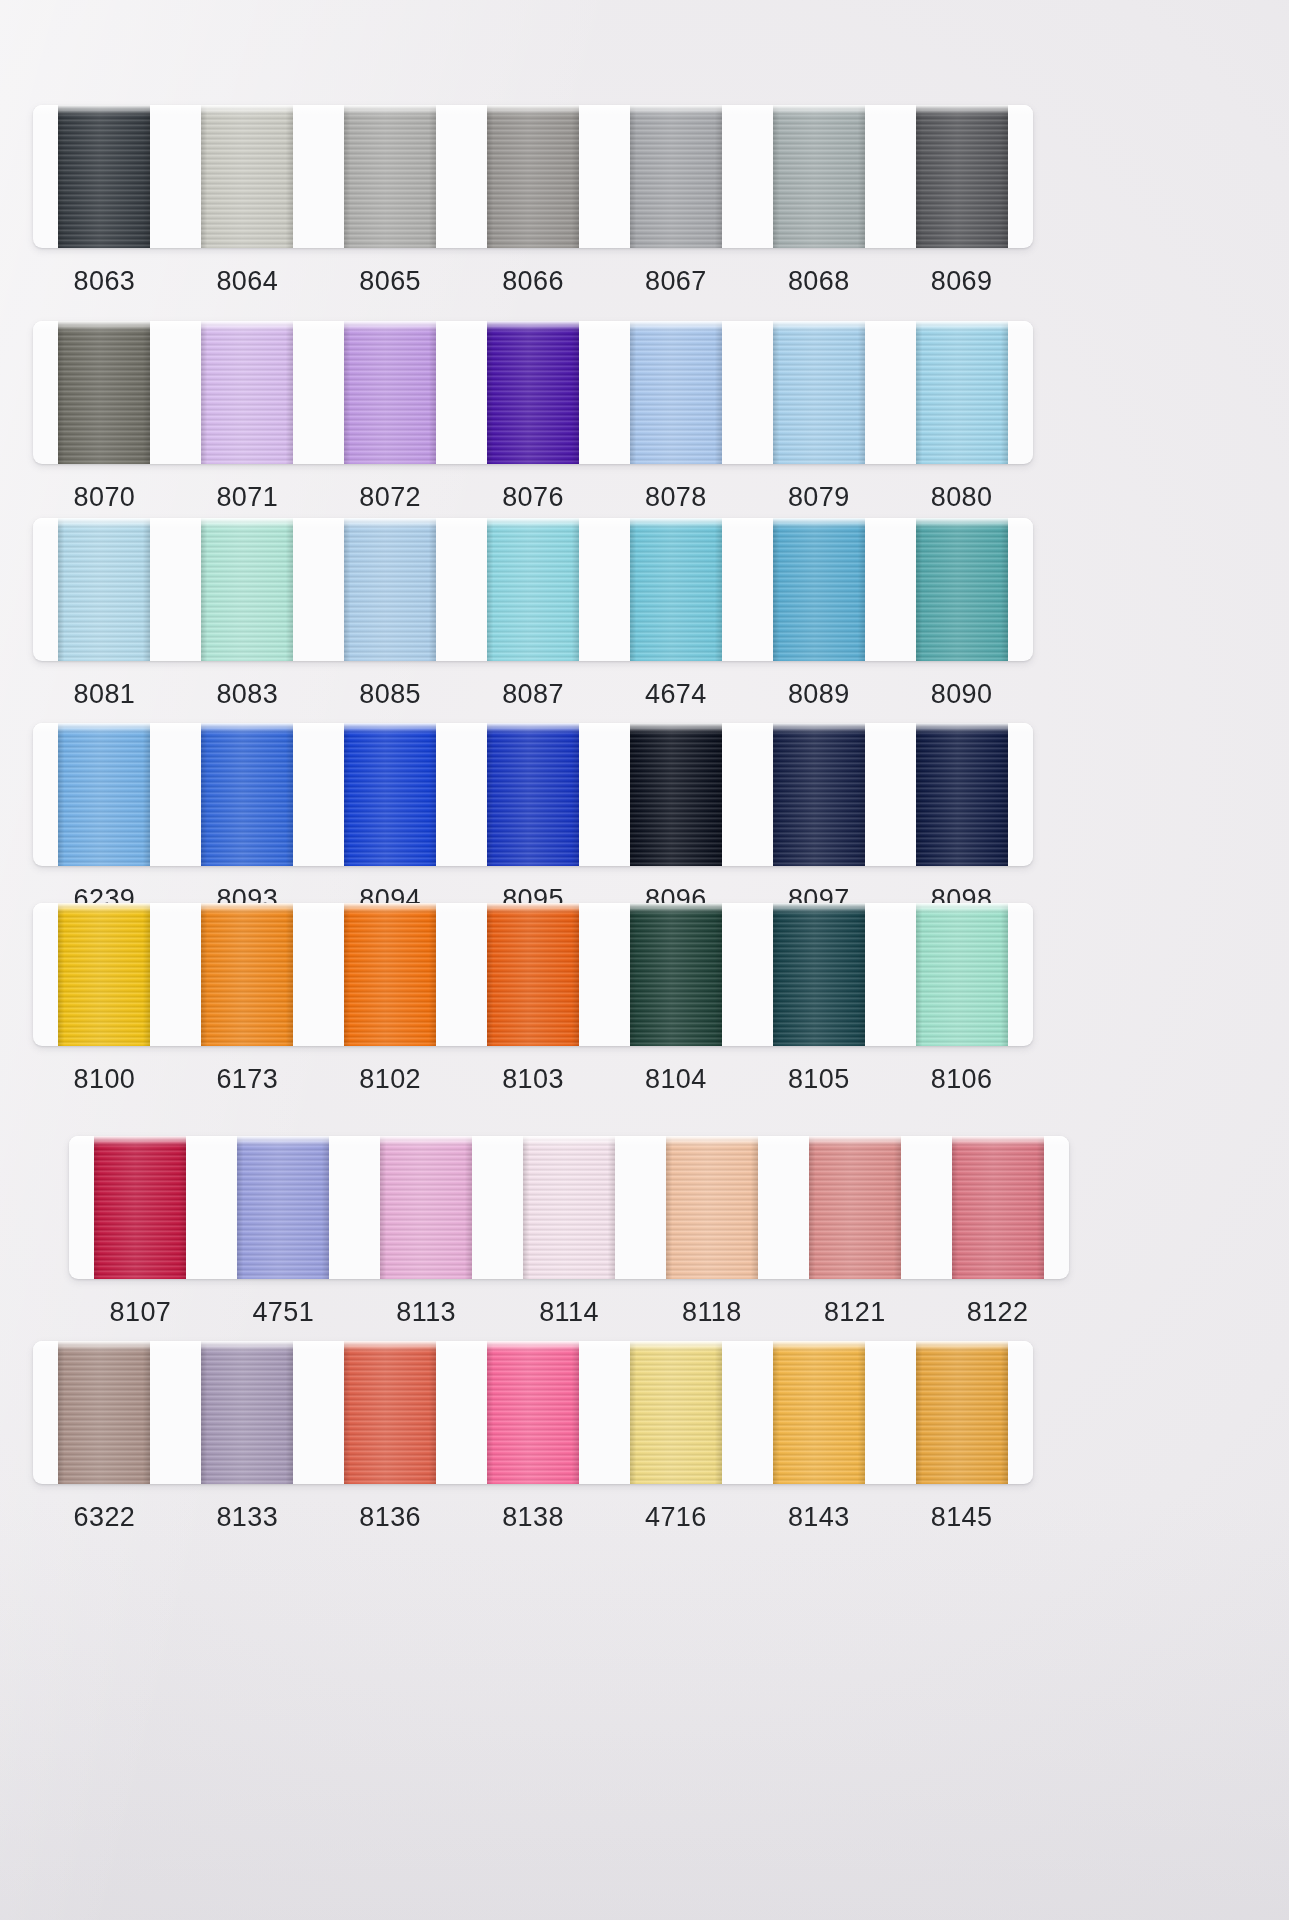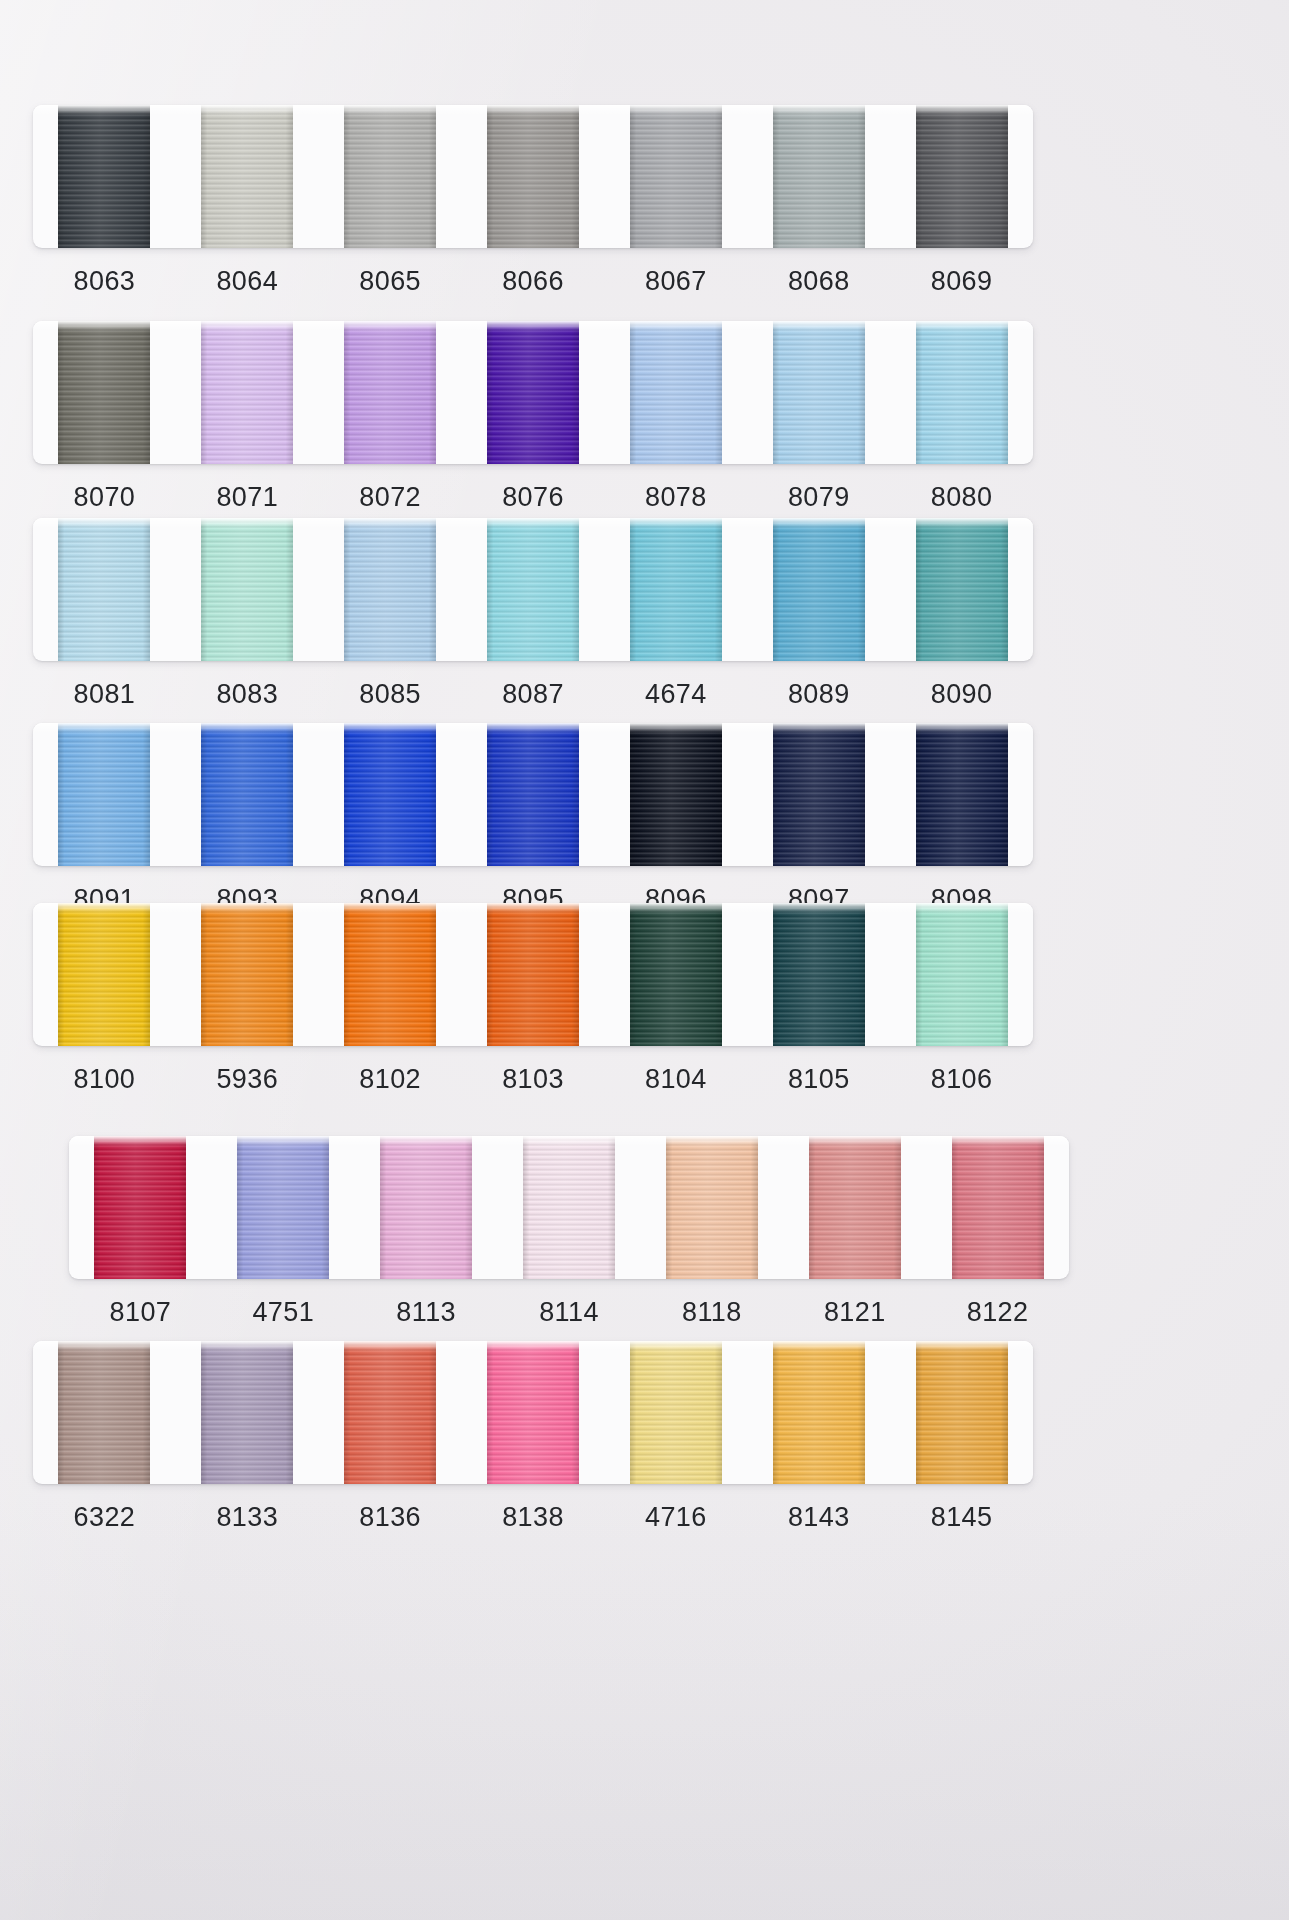--- a/index.html
+++ b/index.html
@@ -226,21 +226,21 @@
           <div class="swatch" style="background: rgb(10, 15, 28);"></div>
         </div>
         <div class="cell">
           <div class="swatch" style="background: rgb(21, 31, 69);"></div>
         </div>
         <div class="cell">
           <div class="swatch" style="background: rgb(15, 26, 66);"></div>
         </div>
       </div>
       <div class="labels">
-        <div class="label">8091</div>
+        <div class="label">6239</div>
         <div class="label">8093</div>
         <div class="label">8094</div>
         <div class="label">8095</div>
         <div class="label">8096</div>
         <div class="label">8097</div>
         <div class="label">8098</div>
       </div>
     </div>
     <div class="row" style="top: 903px;">
       <div class="strip">
@@ -261,21 +261,21 @@
         </div>
         <div class="cell">
           <div class="swatch" style="background: rgb(23, 66, 74);"></div>
         </div>
         <div class="cell">
           <div class="swatch" style="background: rgb(159, 227, 205);"></div>
         </div>
       </div>
       <div class="labels">
         <div class="label">8100</div>
-        <div class="label">5936</div>
+        <div class="label">6173</div>
         <div class="label">8102</div>
         <div class="label">8103</div>
         <div class="label">8104</div>
         <div class="label">8105</div>
         <div class="label">8106</div>
       </div>
     </div>
     <div class="row" style="top: 1136px; padding-left: 36px;">
       <div class="strip">
         <div class="cell">

